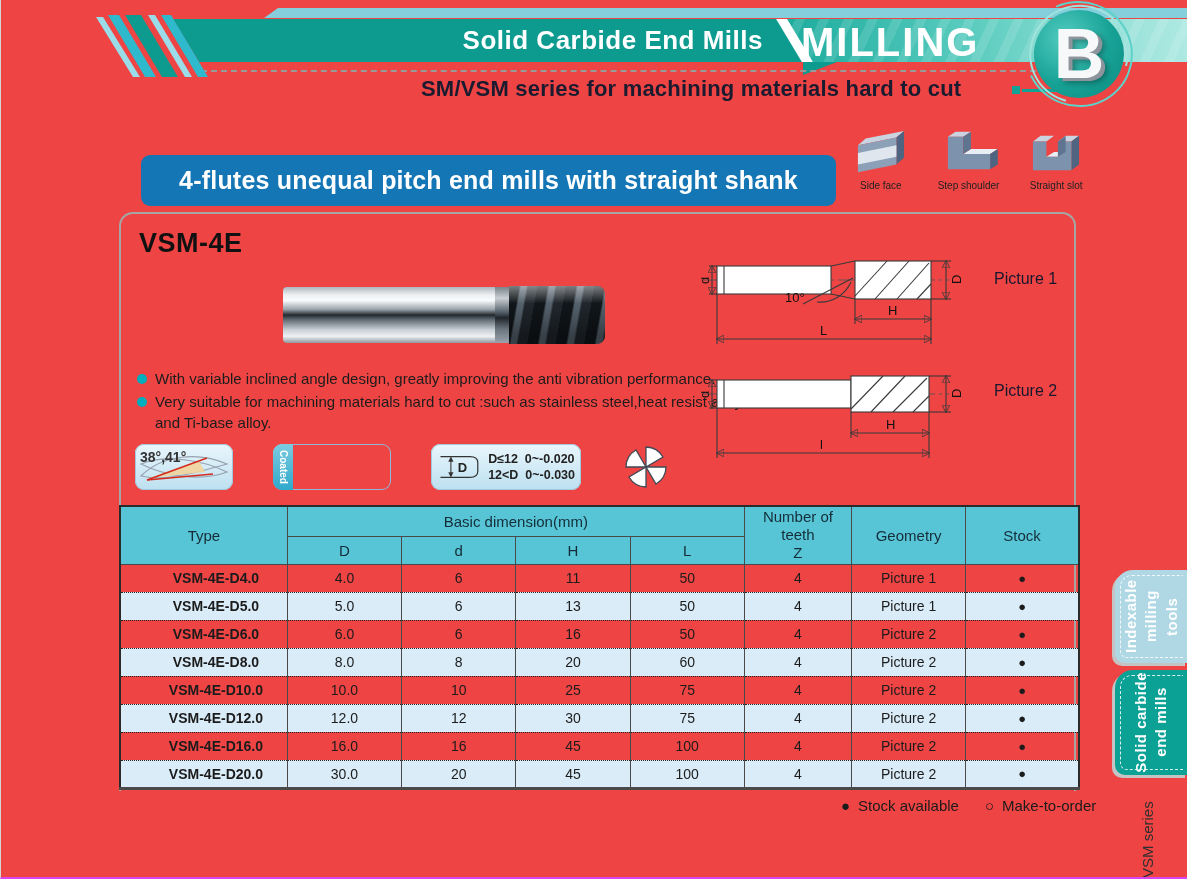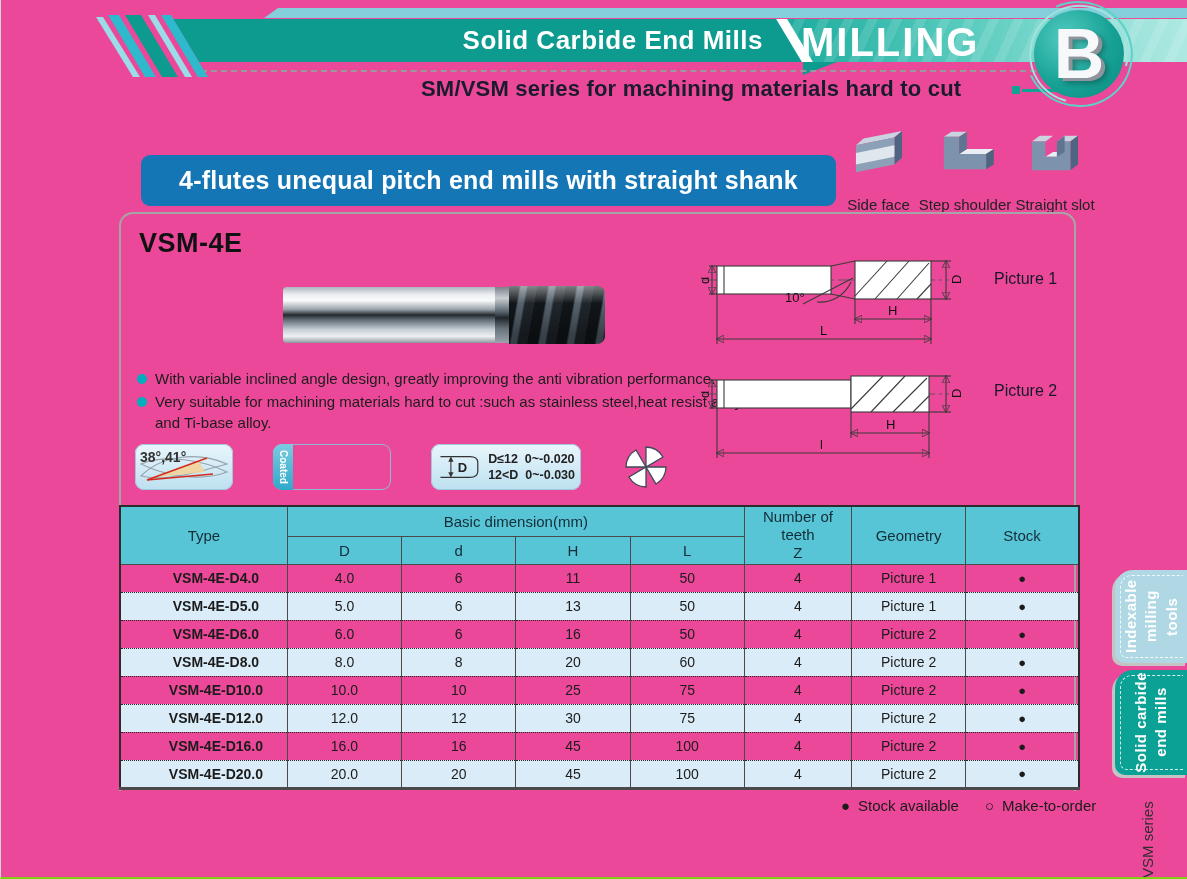--- a/index.html
+++ b/index.html
@@ -1,18 +1,18 @@
 <!DOCTYPE html>
 <html><head>
 <meta charset="utf-8">
 <style>
   * { margin:0; padding:0; box-sizing:border-box; }
   body { background:#fff; font-family:"Liberation Sans", sans-serif; }
-  .page { position:relative; width:1187px; height:879px; background:#ec4899; overflow:hidden;
-          border-left:1px solid #d6d6d6; border-bottom:2px solid #84cc16; }
+  .page { position:relative; width:1187px; height:879px; background:#ef4444; overflow:hidden;
+          border-left:1px solid #d6d6d6; border-bottom:2px solid #d946ef; }
 
   
   .sliver { position:absolute; top:8px; left:263px; right:0; height:10px; background:#85CFDC;
             clip-path:polygon(14px 0,100% 0,100% 100%,0 100%); }
   .milling-field { position:absolute; top:19px; left:770px; width:417px; height:43px;
             background:linear-gradient(90deg,#17A99B,#56CABD 45%,#9AE2DA 85%,#AEE9E2); }
   .milling-field::after { content:""; position:absolute; inset:0;
             background:repeating-linear-gradient(115deg, rgba(255,255,255,.12) 0 9px, transparent 9px 22px); }
   .banner-dark { position:absolute; top:19px; left:172px; width:630px; height:43px; background:#0D9B8F;
             clip-path:polygon(0 0, calc(100% - 26px) 0, 100% 100%, 26px 100%);
@@ -38,21 +38,21 @@
   .sub-diag { position:absolute; top:86px; left:1054px; width:46px; height:3px; background:#10A396;
             transform:rotate(-29deg); transform-origin:0 50%; }
   .stripes { position:absolute; left:95px; top:15px; z-index:2; }
 
   
   .blue-banner { position:absolute; top:155px; left:140px; width:695px; height:51px; background:#1576B6;
             border-radius:9px; display:flex; align-items:center; justify-content:center; z-index:2; }
   .blue-banner .txt { color:#fff; font-size:25px; font-weight:bold; letter-spacing:.2px; }
   .apps { position:absolute; top:128px; left:845px; width:245px; display:flex; gap:18px; }
   .app { display:flex; flex-direction:column; align-items:center; width:72px; }
-  .app .lbl { font-size:15px; color:#222; margin-top:20px; white-space:nowrap; }
+  .app .lbl { font-size:10px; color:#222; margin-top:4px; white-space:nowrap; }
 
   
   .main-box { position:absolute; top:212px; left:118px; width:957px; height:579px;
             border:2px solid #A5A5A5; border-bottom:none; border-radius:14px 14px 0 0; }
   .model { position:absolute; top:14px; left:18px; font-size:27px; font-weight:800; color:#111; letter-spacing:.5px; }
 
   
   .photo { position:absolute; left:162px; top:72px; height:58px; display:flex; align-items:center; }
   .shank { width:212px; height:56px; border-radius:4px 0 0 4px;
             background:linear-gradient(180deg,#aeb6bd 0%,#edf0f2 14%,#f8fafb 24%,#9aa3ab 40%,#23292e 50%,#5d6871 58%,#c7ced4 76%,#eef1f3 88%,#8e979f 100%); }
@@ -415,21 +415,21 @@
       <td>16.0</td>
       <td>16</td>
       <td>45</td>
       <td>100</td>
       <td>4</td>
       <td>Picture 2</td>
       <td class="c-stock">●</td>
     </tr>
           <tr class="alt">
       <td class="c-type">VSM-4E-D20.0</td>
-      <td>20.0</td>
+      <td>30.0</td>
       <td>20</td>
       <td>45</td>
       <td>100</td>
       <td>4</td>
       <td>Picture 2</td>
       <td class="c-stock">●</td>
     </tr>
         </tbody>
     </table>
   </div>

